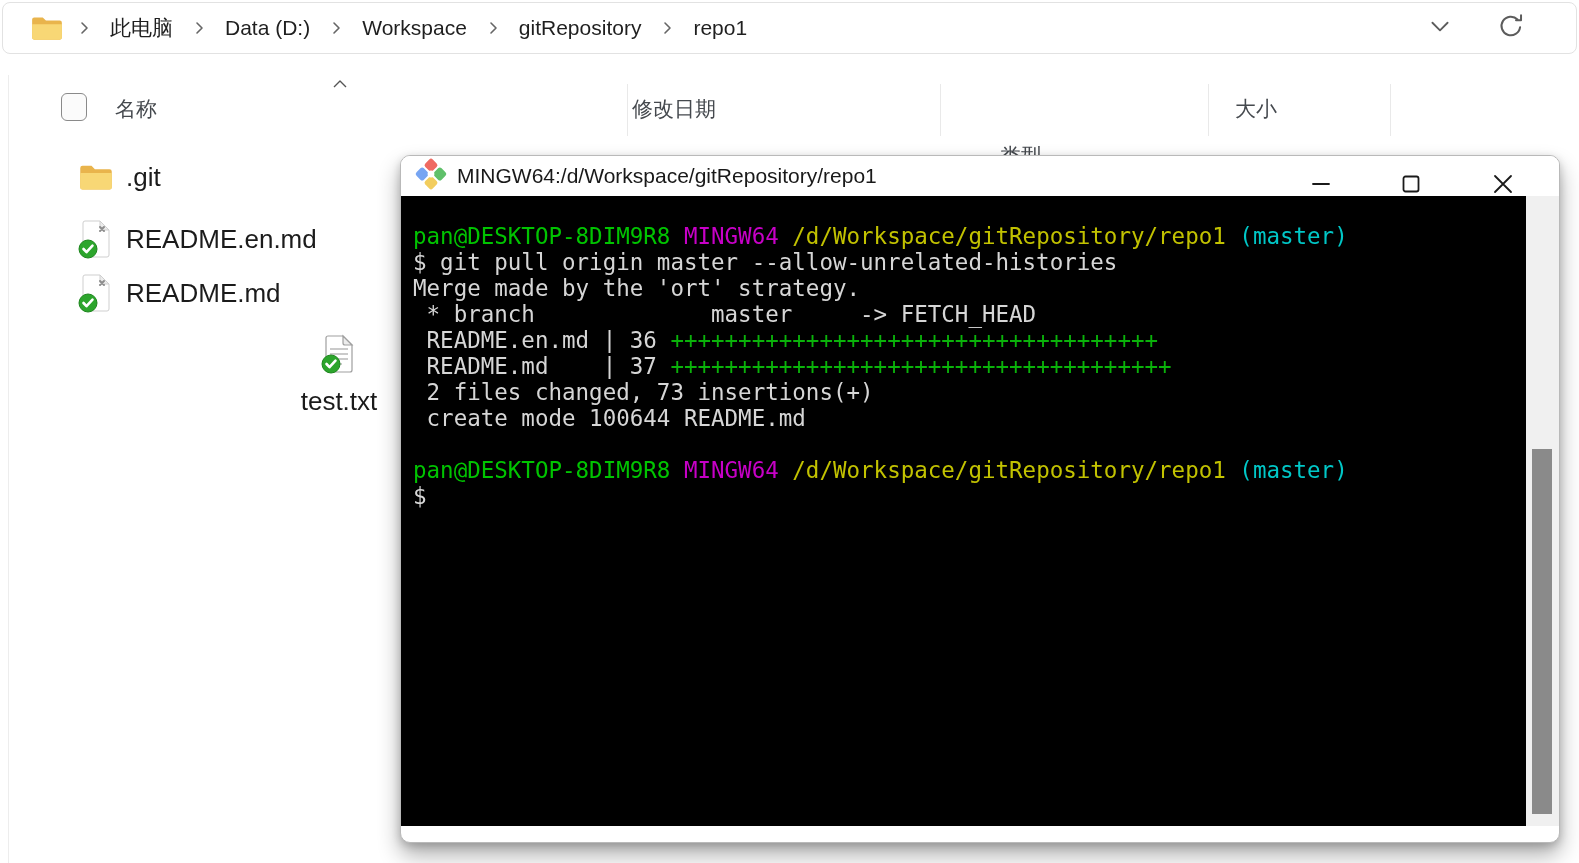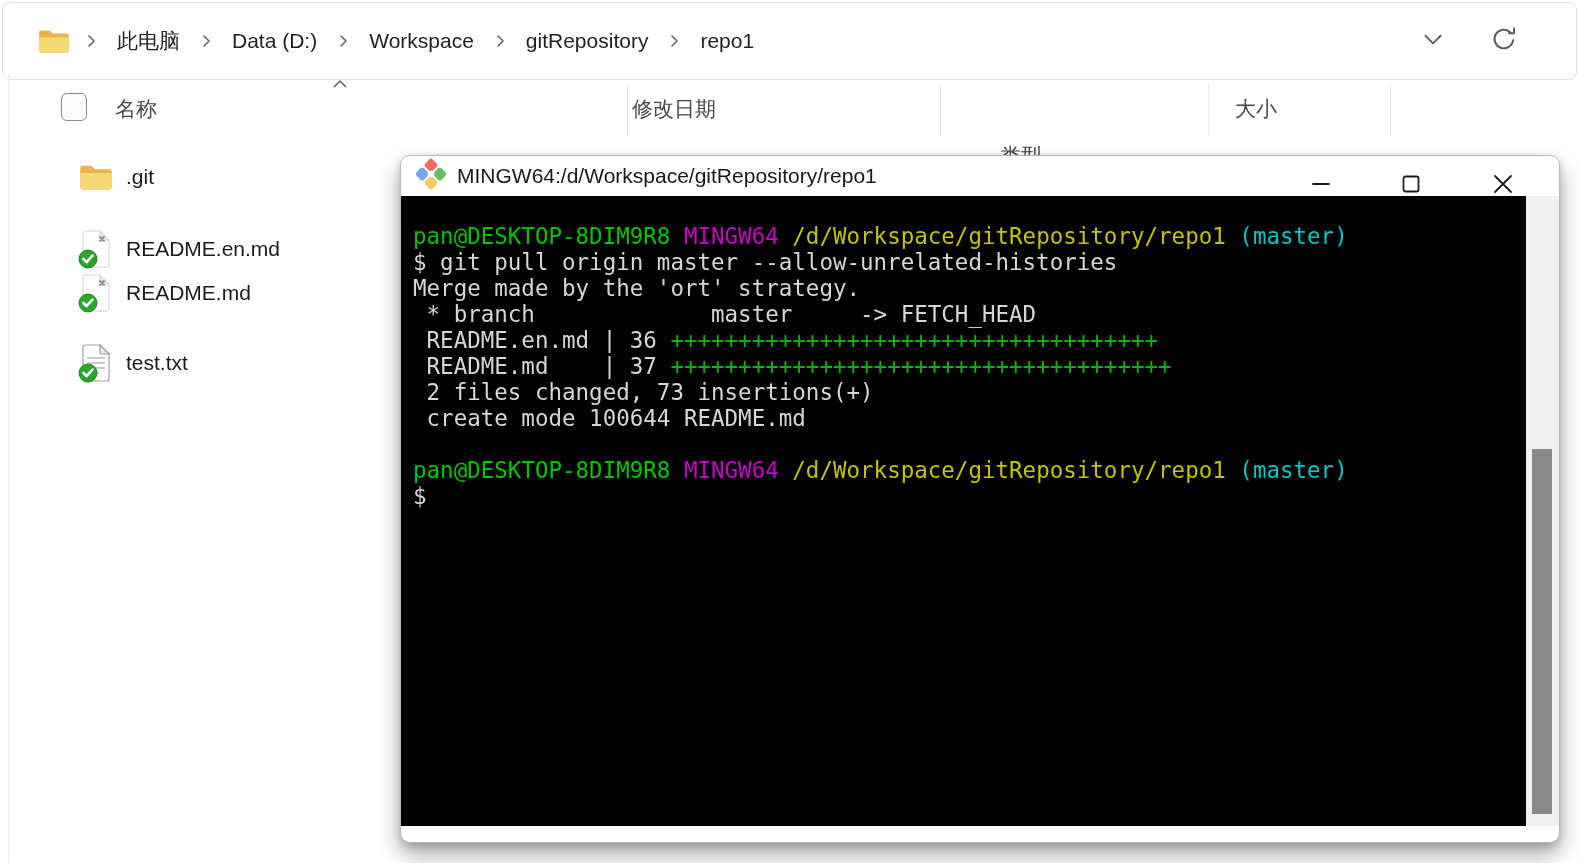--- a/index.html
+++ b/index.html
@@ -1,22 +1,22 @@
 <!DOCTYPE html>
 <html><head>
 <meta charset="utf-8">
 <style>
   * { margin:0; padding:0; box-sizing:border-box; }
   html,body { width:1579px; height:863px; background:#ffffff; overflow:hidden;
               font-family:"Liberation Sans", sans-serif; }
 
   
-  .addressbar { position:absolute; left:2px; top:2px; right:2px; height:78px;
+  .addressbar { position:absolute; left:2px; top:2px; right:2px; height:52px;
     background:#fff; border:1px solid #e2e2e2; border-radius:8px;
-    display:flex; align-items:center; padding:0 34px; }
+    display:flex; align-items:center; padding:0 27px; }
   .crumbs { display:flex; align-items:center; gap:13px; flex:1; }
   .crumb { font-size:21px; color:#1f1f1f; cursor:default; padding:4px 6px; border-radius:4px; }
   .crumb-sep svg { display:block; }
   .bar-icons { display:flex; align-items:center; gap:44px; margin-right:24px; }
 
   
   .folder-ico svg { display:block; }
 
   
   .listhead { position:absolute; left:0; top:82px; right:0; height:55px; }
@@ -24,21 +24,21 @@
     border:1.5px solid #8a8a8a; border-radius:6px; background:#fbfbfb; }
   .colname { position:absolute; font-size:21px; color:#45494e; top:13px; }
   .col-div { position:absolute; top:2px; height:52px; width:1px; background:#e9e9e9; }
   .sortcaret { position:absolute; left:331px; top:-6px; }
 
   .leftline { position:absolute; left:8px; top:75px; bottom:0; width:1px; background:#ededed; }
 
   
   .filerow { position:absolute; left:40px; width:560px; height:58px;
     display:flex; align-items:center; gap:12px; padding-left:38px; }
-  .filerow .label { font-size:21px; color:#1b1b1b; }
+  .filerow .label { font-size:26px; color:#1b1b1b; }
   .fico { width:36px; height:40px; position:relative; flex:none; }
   .fico svg { display:block; }
 
   
   .term { position:absolute; left:400px; top:155px; width:1160px; height:688px;
     border-radius:10px; background:#ffffff; border:1px solid #b9b9b9;
     box-shadow:0 12px 22px rgba(0,0,0,.32), 0 3px 8px rgba(0,0,0,.18);
     overflow:hidden; }
   .term-title { height:40px; background:#ffffff; display:flex; align-items:center;
     padding-left:12px; position:relative; }
@@ -140,21 +140,21 @@
 <div class="filerow" style="top:148px;">
   <span class="fico" style="height:30px;">
     <svg width="36" height="30" viewBox="0 0 32 26">
       <path d="M2 5 a2 2 0 0 1 2-2 h8 l3 3 h13 a2 2 0 0 1 2 2 v14 a2 2 0 0 1 -2 2 H4 a2 2 0 0 1 -2-2 z" fill="#e9b44c"></path>
       <path d="M2 9.5 h28 v12.5 a2 2 0 0 1 -2 2 H4 a2 2 0 0 1 -2-2 z" fill="#f8d775"></path>
     </svg>
   </span>
   <span class="label">.git</span>
 </div>
 
-<div class="filerow" style="top:220px;">
+<div class="filerow" style="top:210px;">
   <span class="fico">
     <svg width="36" height="40" viewBox="0 0 36 40">
       <path d="M7 2 h15 l9 9 v25 a2 2 0 0 1 -2 2 H7 a2 2 0 0 1 -2-2 V4 a2 2 0 0 1 2-2 z" fill="#ffffff" stroke="#cfcfcf" stroke-width="1"></path>
       <path d="M22 2 l9 9 h-7 a2 2 0 0 1 -2-2 z" fill="#ececec" stroke="#cfcfcf" stroke-width="1"></path>
       <path d="M26 12 l-4 4 m0-4 l4 4" stroke="#8d8d8d" stroke-width="2" stroke-linecap="round" transform="translate(0,-4)"></path>
       <circle cx="10" cy="30" r="9" fill="#2ca52c" stroke="#1d861d" stroke-width="1"></circle>
       <path d="M5.5 30 l3 3.2 l6-6.5" fill="none" stroke="#ffffff" stroke-width="2.6" stroke-linecap="round" stroke-linejoin="round"></path>
     </svg>
   </span>
   <span class="label">README.en.md</span>
@@ -166,21 +166,21 @@
       <path d="M7 2 h15 l9 9 v25 a2 2 0 0 1 -2 2 H7 a2 2 0 0 1 -2-2 V4 a2 2 0 0 1 2-2 z" fill="#ffffff" stroke="#cfcfcf" stroke-width="1"></path>
       <path d="M22 2 l9 9 h-7 a2 2 0 0 1 -2-2 z" fill="#ececec" stroke="#cfcfcf" stroke-width="1"></path>
       <path d="M26 12 l-4 4 m0-4 l4 4" stroke="#8d8d8d" stroke-width="2" stroke-linecap="round" transform="translate(0,-4)"></path>
       <circle cx="10" cy="30" r="9" fill="#2ca52c" stroke="#1d861d" stroke-width="1"></circle>
       <path d="M5.5 30 l3 3.2 l6-6.5" fill="none" stroke="#ffffff" stroke-width="2.6" stroke-linecap="round" stroke-linejoin="round"></path>
     </svg>
   </span>
   <span class="label">README.md</span>
 </div>
 
-<div class="filerow" style="top:334px;">
+<div class="filerow" style="top:334px;flex-direction:column;">
   <span class="fico">
     <svg width="36" height="40" viewBox="0 0 36 40">
       <path d="M7 2 h15 l9 9 v25 a2 2 0 0 1 -2 2 H7 a2 2 0 0 1 -2-2 V4 a2 2 0 0 1 2-2 z" fill="#ffffff" stroke="#9f9f9f" stroke-width="1.2"></path>
       <path d="M22 2 l9 9 h-7 a2 2 0 0 1 -2-2 z" fill="#ececec" stroke="#9f9f9f" stroke-width="1.2"></path>
       <path d="M9 15 h18 M9 20 h18 M9 25 h18 M9 30 h12" stroke="#b9b9b9" stroke-width="1.6"></path>
       <circle cx="10" cy="30" r="9" fill="#2ca52c" stroke="#1d861d" stroke-width="1"></circle>
       <path d="M5.5 30 l3 3.2 l6-6.5" fill="none" stroke="#ffffff" stroke-width="2.6" stroke-linecap="round" stroke-linejoin="round"></path>
     </svg>
   </span>
   <span class="label">test.txt</span>

